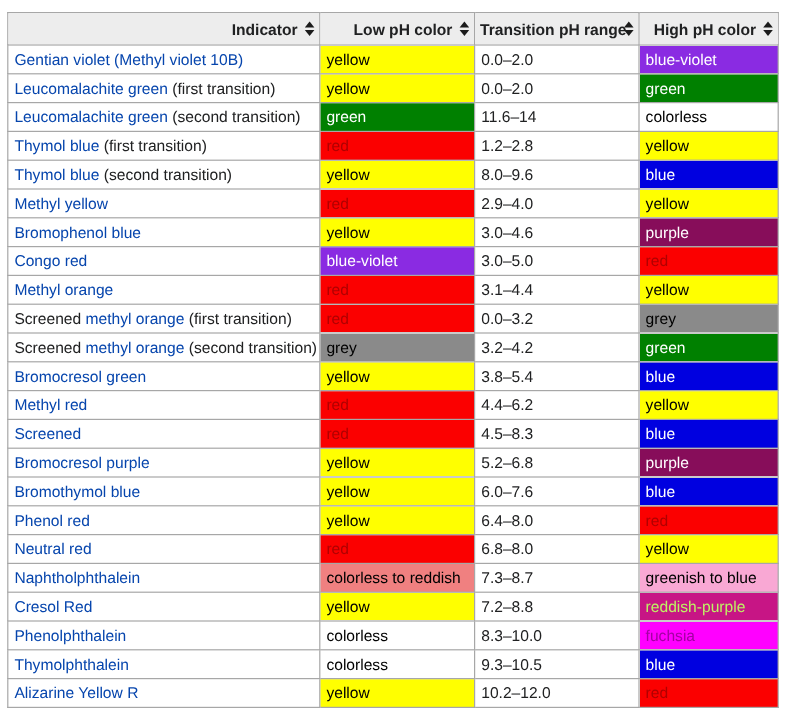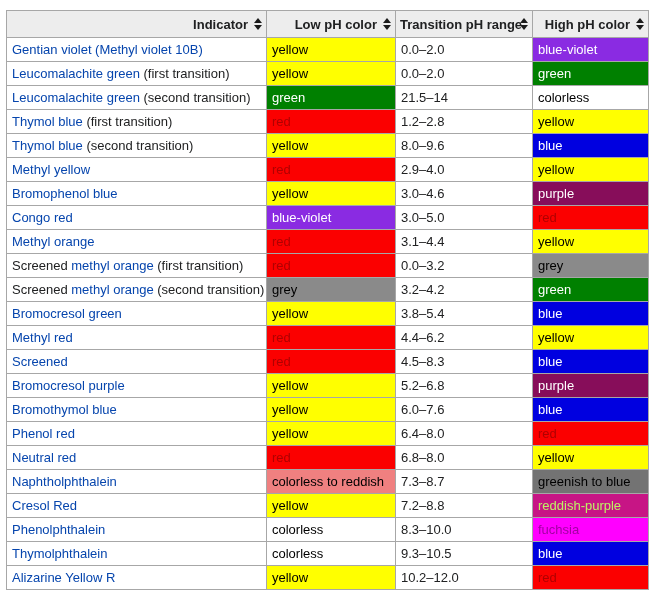--- a/index.html
+++ b/index.html
@@ -101,21 +101,21 @@
       </tr>
       <tr>
         <td><span class="wlink">Leucomalachite green</span><span> (first transition)</span></td>
         <td style="background: rgb(255, 255, 0); color: rgb(0, 0, 0);">yellow</td>
         <td class="range">0.0–2.0</td>
         <td style="background: rgb(0, 128, 0); color: rgb(255, 255, 255);">green</td>
       </tr>
       <tr>
         <td><span class="wlink">Leucomalachite green</span><span> (second transition)</span></td>
         <td style="background: rgb(0, 128, 0); color: rgb(255, 255, 255);">green</td>
-        <td class="range">21.5–14</td>
+        <td class="range">11.6–14</td>
         <td style="color: rgb(0, 0, 0);">colorless</td>
       </tr>
       <tr>
         <td><span class="wlink">Thymol blue</span><span> (first transition)</span></td>
         <td style="background: rgb(251, 0, 0); color: rgb(176, 0, 0);">red</td>
         <td class="range">1.2–2.8</td>
         <td style="background: rgb(255, 255, 0); color: rgb(0, 0, 0);">yellow</td>
       </tr>
       <tr>
         <td><span class="wlink">Thymol blue</span><span> (second transition)</span></td>
@@ -198,21 +198,21 @@
       <tr>
         <td><span class="wlink">Neutral red</span></td>
         <td style="background: rgb(251, 0, 0); color: rgb(176, 0, 0);">red</td>
         <td class="range">6.8–8.0</td>
         <td style="background: rgb(255, 255, 0); color: rgb(0, 0, 0);">yellow</td>
       </tr>
       <tr>
         <td><span class="wlink">Naphtholphthalein</span></td>
         <td style="background: rgb(240, 128, 128); color: rgb(0, 0, 0);">colorless to reddish</td>
         <td class="range">7.3–8.7</td>
-        <td style="background: #737373; color: rgb(0, 0, 0);">greenish to blue</td>
+        <td style="background: #f9a8d4; color: rgb(0, 0, 0);">greenish to blue</td>
       </tr>
       <tr>
         <td><span class="wlink">Cresol Red</span></td>
         <td style="background: rgb(255, 255, 0); color: rgb(0, 0, 0);">yellow</td>
         <td class="range">7.2–8.8</td>
         <td style="background: rgb(199, 21, 133); color: #bef264;">reddish-purple</td>
       </tr>
       <tr>
         <td><span class="wlink">Phenolphthalein</span></td>
         <td style="color: rgb(0, 0, 0);">colorless</td>

